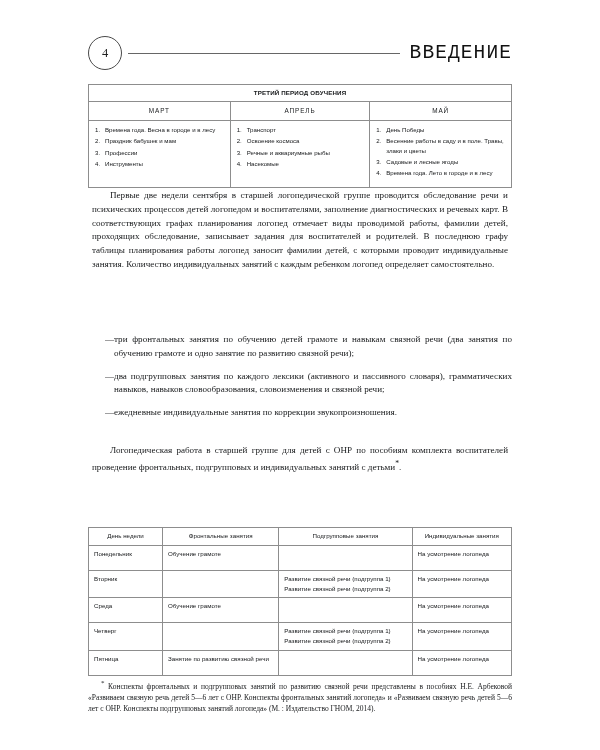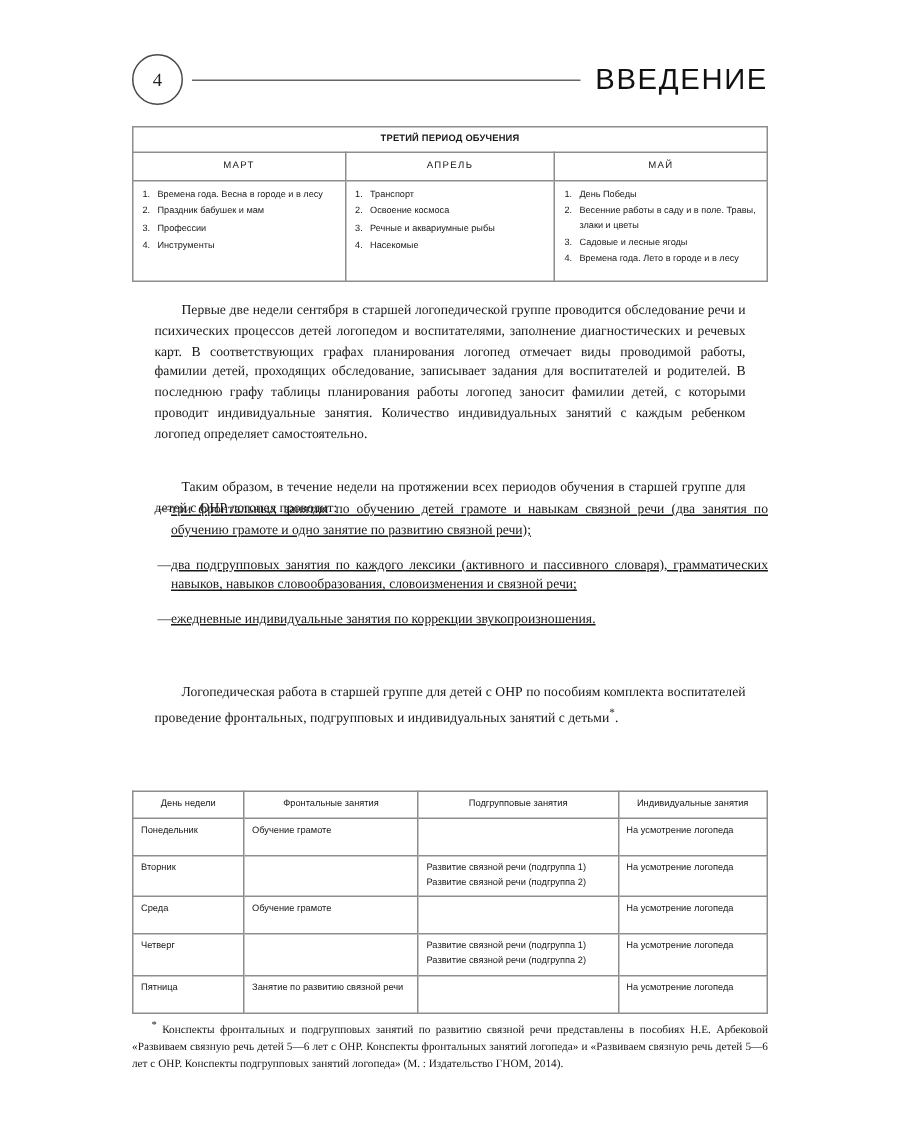--- a/index.html
+++ b/index.html
@@ -49,21 +49,21 @@
     background: #fff;
   }
   .runrule {
     flex: 1 1 auto;
     height: 1px;
     background: #666;
     margin: 0 10px 0 6px;
   }
   .runtitle {
     flex: 0 0 auto;
-    font-family: Liberation Sans, sans-serif;
+    font-family: Liberation Mono, monospace;
     font-size: 19.5px;
     letter-spacing: 1.1px;
     color: #111;
     white-space: nowrap;
   }
 
   
   table.doc {
     border-collapse: collapse;
     table-layout: fixed;
@@ -126,21 +126,21 @@
     position: absolute;
     left: 88px;
     width: 424px;
     font-family: "Liberation Serif", serif;
     font-size: 9.1px;
     line-height: 1.52;
     text-align: justify;
     color: #16181a;
   }
   .body-block p {
-    margin: 15px;
+    margin: 4px;
     text-indent: 18px;
     font-family: Liberation Serif, serif;
   }
 
   .dashlist {
     position: absolute;
     left: 88px;
     width: 424px;
     font-family: "Liberation Serif", serif;
     font-size: 9.1px;
@@ -154,21 +154,20 @@
   }
   .dashlist .item .dash {
     flex: 0 0 auto;
     width: 26px;
     padding-left: 17px;
     box-sizing: border-box;
   }
   .dashlist .item .itxt {
     flex: 1 1 auto;
     text-align: justify;
-    text-decoration: underline;
   }
 
   
   .schedule {
     position: absolute;
     left: 88px;
     top: 527px;
     width: 424px;
     font-size: 6.2px;
     line-height: 1.58;
@@ -290,23 +289,20 @@
             </ol>
         </td>
       </tr>
     </tbody>
   </table>
 
   <div class="body-block" style="top:185px;">
     <p>Первые две недели сентября в старшей логопедической группе проводится обследование речи и психических процессов детей логопедом и воспитателями, заполнение диагностических и речевых карт. В соответствующих графах планирования логопед отмечает виды проводимой работы, фамилии детей, проходящих обследование, записывает задания для воспитателей и родителей. В последнюю графу таблицы планирования работы логопед заносит фамилии детей, с которыми проводит индивидуальные занятия. Количество индивидуальных занятий с каждым ребенком логопед определяет самостоятельно.</p>
   </div>
 
-  <div class="body-block" style="top:303px;">
-    <p>Таким образом, в течение недели на протяжении всех периодов обучения в старшей группе для детей с ОНР логопед проводит:</p>
-  </div>
 
   <div class="dashlist" style="top:333px;">
     <div class="item">
       <span class="dash">—</span>
       <span class="itxt">три фронтальных занятия по обучению детей грамоте и навыкам связной речи (два занятия по обучению грамоте и одно занятие по развитию связной речи);</span>
     </div>
     <div class="item">
       <span class="dash">—</span>
       <span class="itxt">два подгрупповых занятия по каждого лексики (активного и пассивного словаря), грамматических навыков, навыков словообразования, словоизменения и связной речи;</span>
     </div>

